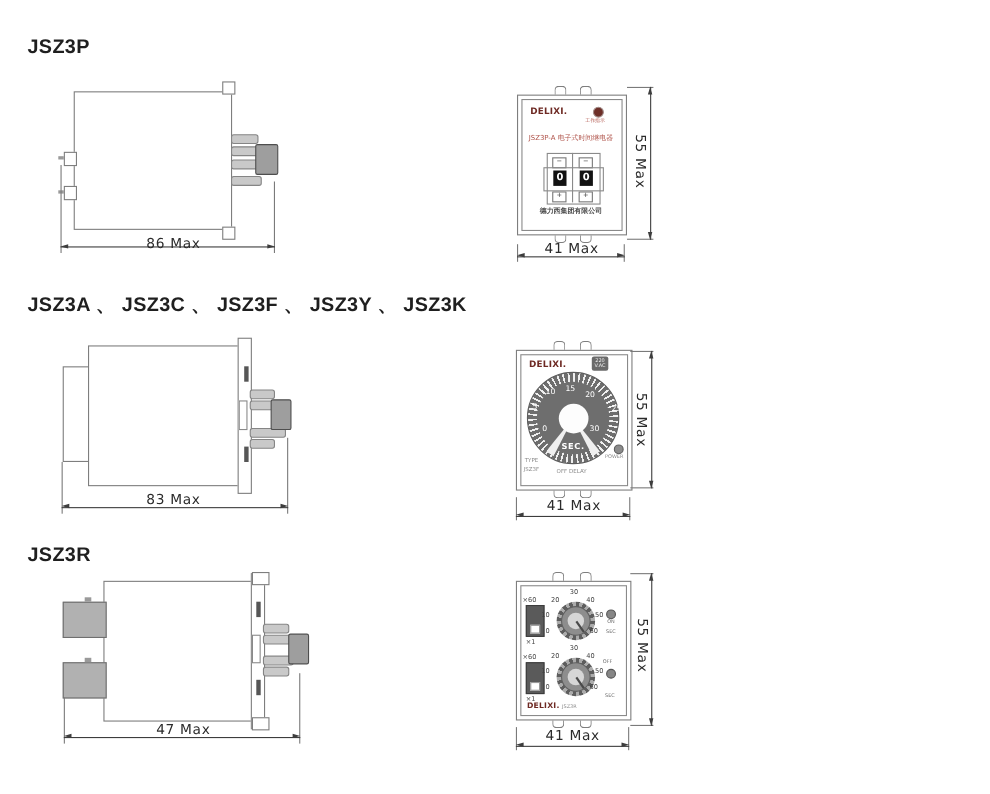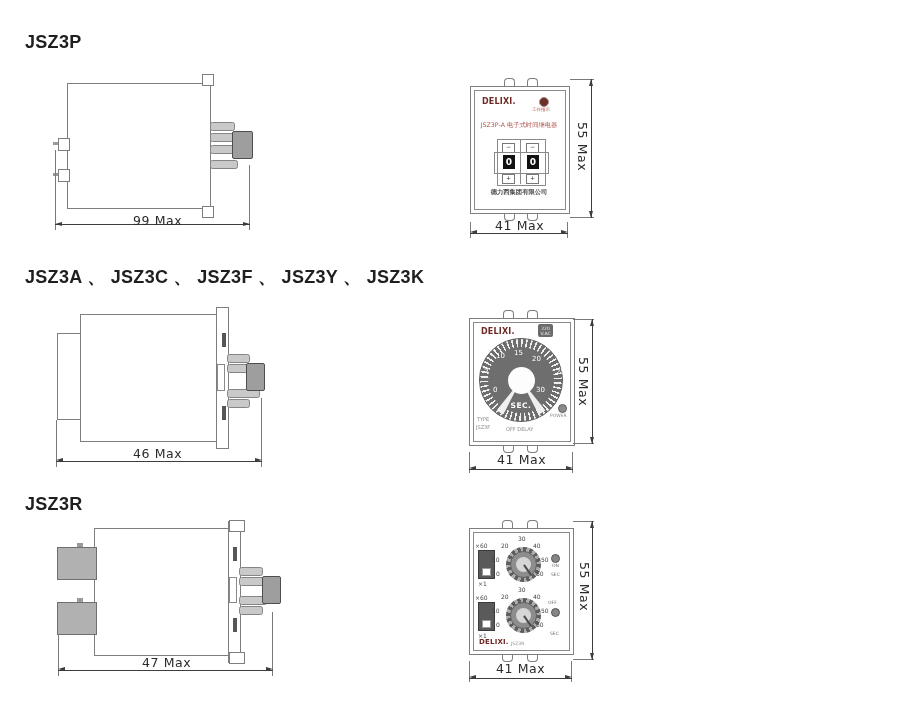--- a/index.html
+++ b/index.html
@@ -71,21 +71,21 @@
     <div class="pin" style="left:210px;top:133px;width:34px;height:7px"></div>
     <div class="pin" style="left:210px;top:145px;width:23px;height:7px"></div>
     <div class="pin" style="left:210px;top:160px;width:26px;height:7px"></div>
     <div class="conn" style="left:232px;top:131px;width:19px;height:26px"></div>
 
     <div class="ext" style="left:55px;top:150px;width:1px;height:80px"></div>
     <div class="ext" style="left:249px;top:165px;width:1px;height:65px"></div>
     <div class="dml" style="left:55px;top:224px;width:195px;height:1px"></div>
     <div class="arr aL" style="left:55px;top:221.9px"></div>
     <div class="arr aR" style="left:243px;top:221.9px"></div>
-    <div class="dlab" style="left:133px;top:213px">99 Max</div>
+    <div class="dlab" style="left:133px;top:213px">86 Max</div>
 
     <div class="tabT" style="left:504px;top:78px;width:9px;height:9px"></div>
     <div class="tabT" style="left:527px;top:78px;width:9px;height:9px"></div>
     <div class="tabB" style="left:504px;top:211px;width:9px;height:9px"></div>
     <div class="tabB" style="left:527px;top:211px;width:9px;height:9px"></div>
     <div class="ol" style="left:470px;top:86px;width:98px;height:126px"></div>
     <div class="thin" style="left:474px;top:90px;width:90px;height:118px"></div>
     <div class="brand" style="left:482px;top:97px">DELIXI.</div>
     <div class="led" style="left:539px;top:97px;width:8px;height:8px;background:#6d2f28;border:1px solid #a38e8a"></div>
     <div class="t45 red" style="left:532px;top:107px">工作指示</div>
@@ -130,21 +130,21 @@
     <div class="pin" style="left:227px;top:364px;width:31px;height:7px"></div>
     <div class="pin" style="left:227px;top:389px;width:31px;height:7px"></div>
     <div class="pin" style="left:227px;top:399px;width:21px;height:7px"></div>
     <div class="conn" style="left:246px;top:363px;width:17px;height:26px"></div>
 
     <div class="ext" style="left:56px;top:420px;width:1px;height:47px"></div>
     <div class="ext" style="left:261px;top:398px;width:1px;height:69px"></div>
     <div class="dml" style="left:56px;top:461px;width:206px;height:1px"></div>
     <div class="arr aL" style="left:56px;top:458.4px"></div>
     <div class="arr aR" style="left:255px;top:458.4px"></div>
-    <div class="dlab" style="left:133px;top:446px">46 Max</div>
+    <div class="dlab" style="left:133px;top:446px">83 Max</div>
 
     <div class="tabT" style="left:503px;top:310px;width:9px;height:9px"></div>
     <div class="tabT" style="left:527px;top:310px;width:9px;height:9px"></div>
     <div class="tabB" style="left:503px;top:443px;width:9px;height:9px"></div>
     <div class="tabB" style="left:527px;top:443px;width:9px;height:9px"></div>
     <div class="ol" style="left:469px;top:318px;width:104px;height:126px"></div>
     <div class="thin" style="left:473px;top:322px;width:96px;height:118px"></div>
     <div class="brand" style="left:481px;top:327px">DELIXI.</div>
     <div class="badge" style="left:538px;top:324px;width:15px;height:13px">
       <span>220</span>

